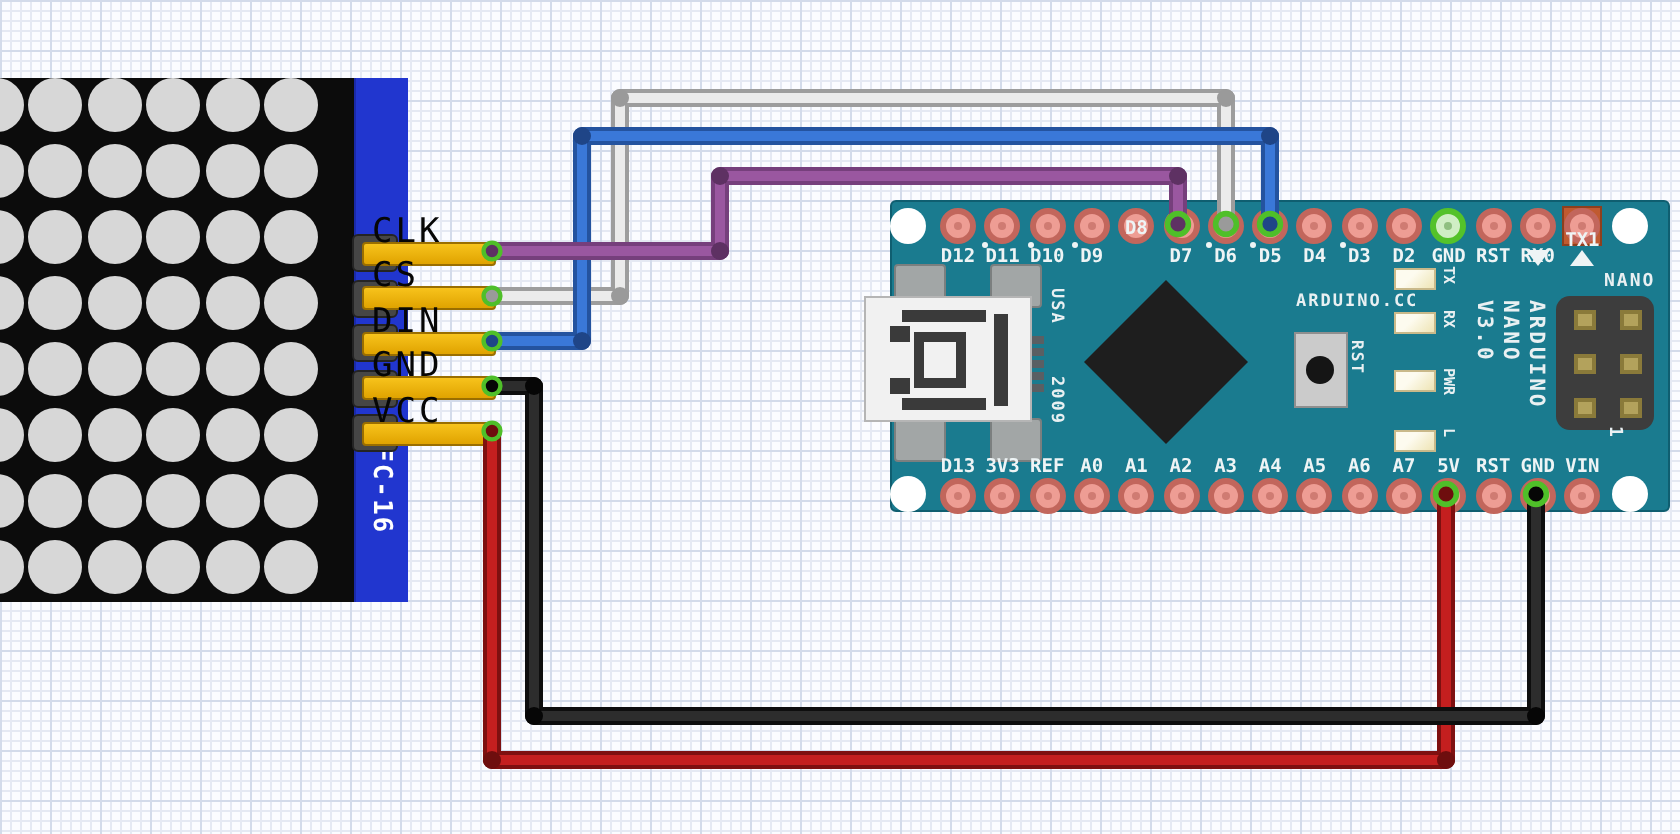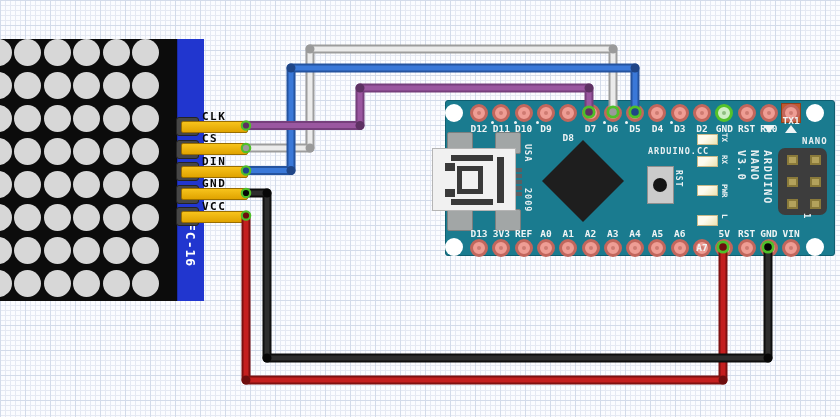--- a/index.html
+++ b/index.html
@@ -14,21 +14,21 @@
     background-size:25px 25px,25px 25px,5px 5px,5px 5px;}
   .abs{position:absolute;}
   
   #matrix-body{left:-76px;top:39px;width:253px;height:262px;background:#0c0c0c;overflow:hidden;z-index:2;}
   .mdot{position:absolute;width:27px;height:27px;border-radius:50%;background:#d7d7d7;}
   #matrix-strip{left:177px;top:39px;width:26px;height:262px;background:#2136cf;border-left:1px solid #1a2aa8;z-index:2;}
   #fc16{position:absolute;left:5px;top:184px;writing-mode:vertical-rl;color:#fff;
     font-size:13px;font-weight:bold;letter-spacing:1px;white-space:nowrap;}
   .mconn{width:21px;height:17px;background:#464646;border:1px solid #242424;border-radius:3px;z-index:3;}
   .mpin{width:65px;height:10px;background:linear-gradient(#f7c31c,#e0a300);border:1px solid #9a6e00;border-radius:2px;z-index:4;}
-  .mlabel{left:202px;height:17px;line-height:17px;font-size:11px;font-weight:bold;color:#060606;letter-spacing:1.5px;z-index:5;white-space:nowrap;}
+  .mlabel{left:186px;height:17px;line-height:17px;font-size:17px;font-weight:normal;color:#060606;letter-spacing:1.5px;z-index:5;white-space:nowrap;}
   
   #nano{left:445px;top:100px;width:390px;height:156px;background:#1a7b8f;border:1px solid #0f5e70;border-radius:3px;z-index:2;box-sizing:border-box;}
   .hole{position:absolute;width:18px;height:18px;border-radius:50%;background:#fff;}
   .pincol{position:absolute;width:22px;text-align:center;}
   .pad{position:absolute;left:2px;width:18px;height:18px;border-radius:50%;
     background:#ee9d94;border:3px solid #c2665c;box-sizing:border-box;}
   .pad .phole{position:absolute;left:4px;top:4px;width:4px;height:4px;border-radius:50%;background:#cf7b72;}
   .pad.green{background:#cfeec4;border-color:#54c22a;}
   .pad.green .phole{background:#8fbf80;}
   .squarepad{position:absolute;left:1px;width:20px;height:20px;background:#c05a30;border:1px solid #8e3f1e;box-sizing:border-box;}
@@ -227,21 +227,21 @@
           <span class="pwmdot" style="left: 1px; top: 17px;"></span>
           <span class="pad" style="top: 0px;">
             <i class="phole"></i>
           </span>
           <span class="plabel" style="top: 20px;">D9</span>
         </div>
         <div class="pincol" style="left: 111.2px; top: 3px;">
           <span class="pad" style="top: 0px;">
             <i class="phole"></i>
           </span>
-          <span class="plabel" style="top: 29px;">D8</span>
+          <span class="plabel" style="top: 6px;">D8</span>
         </div>
         <div class="pincol" style="left: 133.5px; top: 3px;">
           <span class="pad" style="top: 0px;">
             <i class="phole"></i>
           </span>
           <span class="plabel" style="top: 20px;">D7</span>
         </div>
         <div class="pincol" style="left: 155.8px; top: 3px;">
           <span class="pwmdot" style="left: 1px; top: 17px;"></span>
           <span class="pad" style="top: 0px;">
@@ -359,21 +359,21 @@
         <div class="pincol" style="left: 222.7px; top: 128px;">
           <span class="pad" style="top: 10px;">
             <i class="phole"></i>
           </span>
           <span class="plabel" style="top: 0px;">A6</span>
         </div>
         <div class="pincol" style="left: 245px; top: 128px;">
           <span class="pad" style="top: 10px;">
             <i class="phole"></i>
           </span>
-          <span class="plabel" style="top: 14px;">A7</span>
+          <span class="plabel" style="top: 0px;">A7</span>
         </div>
         <div class="pincol" style="left: 267.3px; top: 128px;">
           <span class="pad" style="top: 10px;">
             <i class="phole"></i>
           </span>
           <span class="plabel" style="top: 0px;">5V</span>
         </div>
         <div class="pincol" style="left: 289.6px; top: 128px;">
           <span class="pad" style="top: 10px;">
             <i class="phole"></i>

